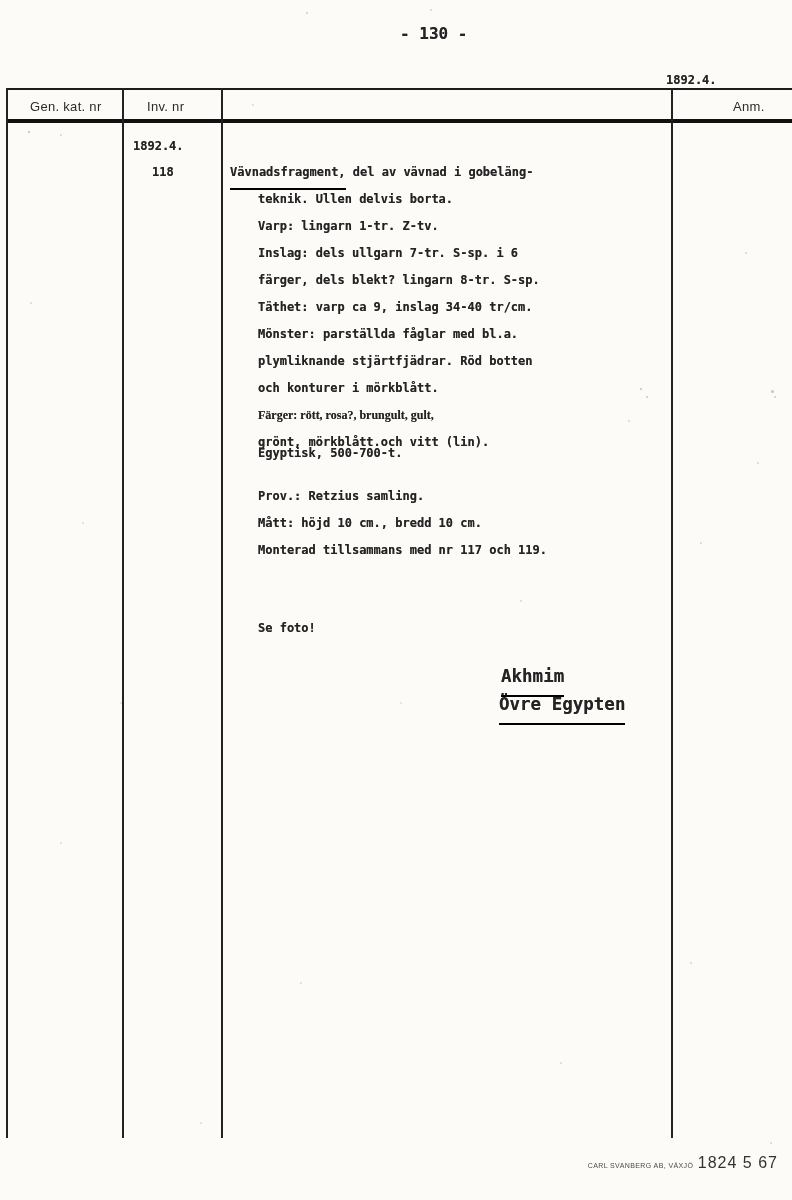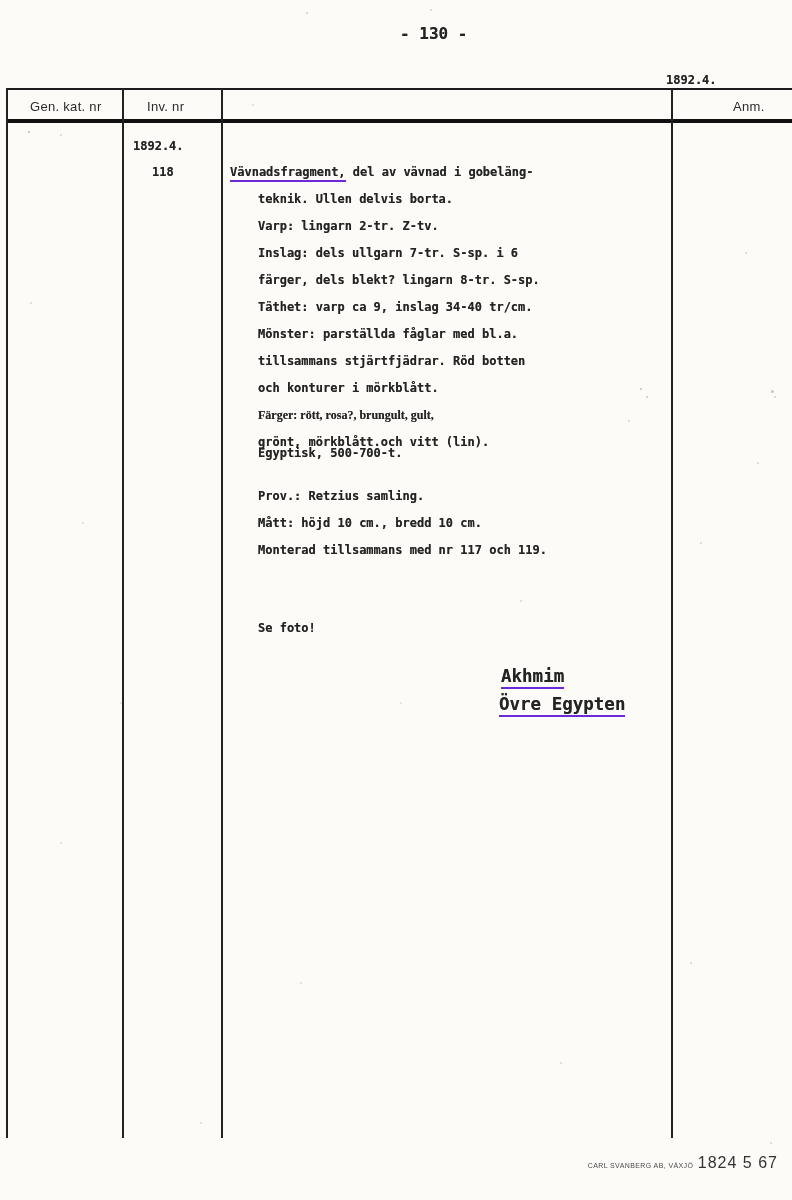--- a/index.html
+++ b/index.html
@@ -25,22 +25,22 @@
     position: absolute;
     font-family: "DejaVu Sans Mono", monospace;
     font-weight: 700;
     font-size: 12px;
     line-height: 19px;
     white-space: pre;
     color: #242424;
     text-shadow: 0 0 0.5px rgba(20,20,20,0.55);
   }
   .u {
-    border-bottom: 2px solid #6d28d9;
-    padding-bottom: 1px;
+    border-bottom: 2px solid #000000;
+    padding-bottom: 9px;
   }
   .page-number {
     left: 400px;
     top: 24px;
     font-size: 16px;
   }
   .ref-number {
     left: 666px;
     top: 71px;
   }
@@ -137,26 +137,26 @@
   <div class="col-header h-gen">Gen. kat. nr</div>
   <div class="col-header h-inv">Inv. nr</div>
   <div class="col-header h-anm">Anm.</div>
 
   <div class="typed inv-group">1892.4.</div>
   <div class="typed inv-number">118</div>
 
   <div id="record-lines">
       <div class="typed" style="top: 163px; left: 230px;"><span class="u">Vävnadsfragment,</span><span> del av vävnad i gobeläng-</span></div>
       <div class="typed" style="top: 190px; left: 258px;"><span>teknik. Ullen delvis borta.</span></div>
-      <div class="typed" style="top: 217px; left: 258px;"><span>Varp: lingarn 2-tr. Z-tv.</span></div>
+      <div class="typed" style="top: 217px; left: 258px;"><span>Varp: lingarn 1-tr. Z-tv.</span></div>
       <div class="typed" style="top: 244px; left: 258px;"><span>Inslag: dels ullgarn 7-tr. S-sp. i 6</span></div>
       <div class="typed" style="top: 271px; left: 258px;"><span>färger, dels blekt? lingarn 8-tr. S-sp.</span></div>
       <div class="typed" style="top: 298px; left: 258px;"><span>Täthet: varp ca 9, inslag 34-40 tr/cm.</span></div>
       <div class="typed" style="top: 325px; left: 258px;"><span>Mönster: parställda fåglar med bl.a.</span></div>
-      <div class="typed" style="top: 352px; left: 258px;"><span>tillsammans stjärtfjädrar. Röd botten</span></div>
+      <div class="typed" style="top: 352px; left: 258px;"><span>plymliknande stjärtfjädrar. Röd botten</span></div>
       <div class="typed" style="top: 379px; left: 258px;"><span>och konturer i mörkblått.</span></div>
       <div class="typed" style="top: 406px; left: 258px; font-family: Liberation Serif, serif;"><span>Färger: rött, rosa?, brungult, gult,</span></div>
       <div class="typed" style="top: 433px; left: 258px;"><span>grönt, mörkblått.och vitt (lin).</span></div>
       <div class="typed" style="top: 444px; left: 258px;"><span>Egyptisk, 500-700-t.</span></div>
       <div class="typed" style="top: 487px; left: 258px;"><span>Prov.: Retzius samling.</span></div>
       <div class="typed" style="top: 514px; left: 258px;"><span>Mått: höjd 10 cm., bredd 10 cm.</span></div>
       <div class="typed" style="top: 541px; left: 258px;"><span>Monterad tillsammans med nr 117 och 119.</span></div>
       <div class="typed" style="top: 619.3px; left: 258px;"><span>Se foto!</span></div>
     </div>
 

